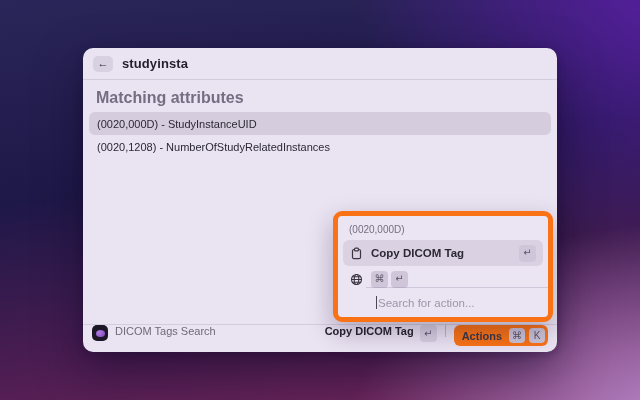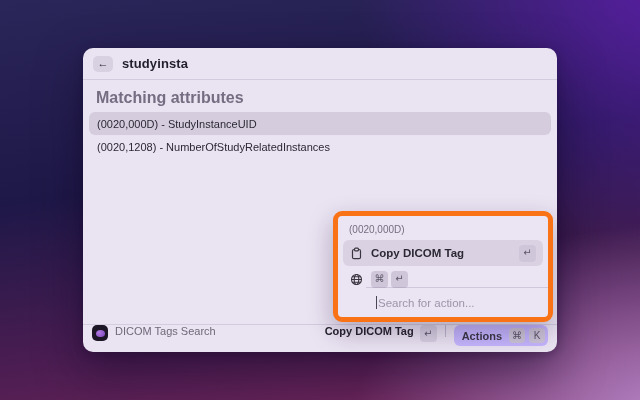--- a/index.html
+++ b/index.html
@@ -63,21 +63,21 @@
   .primary-label { font-size: 11px; font-weight: 700; color: #26232e; margin-right: 6px; }
   .keycap {
     min-width: 17px; height: 17px; padding: 0 3px; border-radius: 4px;
     background: #d7cfe1; color: #5d5668;
     display: inline-flex; align-items: center; justify-content: center;
     font-size: 10px; line-height: 1;
   }
   .bar-sep { width: 1px; height: 12px; background: rgba(110,95,135,0.35); margin: 0 8px; }
   .actions-group {
     display: flex; align-items: center; gap: 4px;
-    background: #c4b5fd; border-radius: 6px; height: 21px; padding: 0 3px 0 8px;
+    background: #f97316; border-radius: 6px; height: 21px; padding: 0 3px 0 8px;
   }
   .actions-group .label { font-size: 11px; font-weight: 600; color: #3c3847; margin-right: 3px; }
   .actions-group .keycap { background: #ccc4d7; height: 15px; min-width: 16px; }
 
   
   .actions-panel {
     position: absolute; left: 333px; top: 211px; width: 220px; height: 111px;
     background: #ebe4f2; border: 5px solid #f97316; border-radius: 9px;
     box-shadow: 0 10px 26px rgba(25,12,45,0.28);
   }

